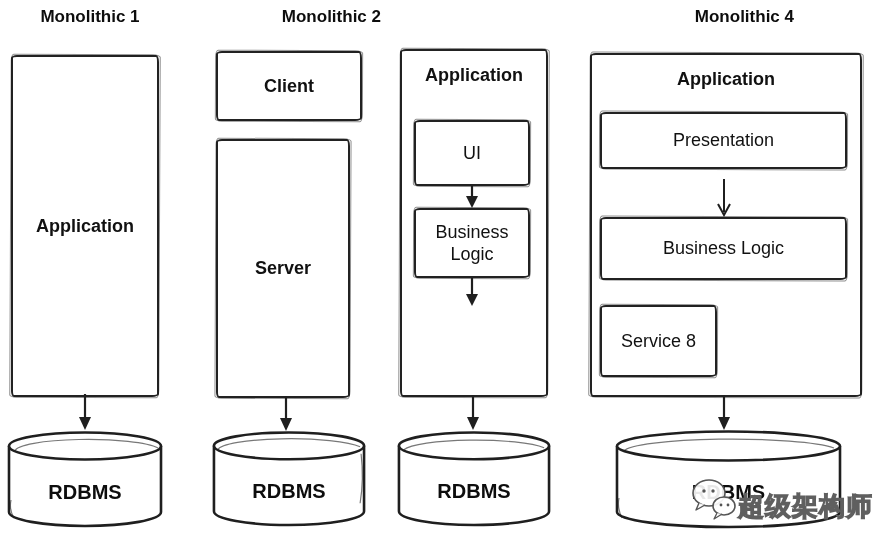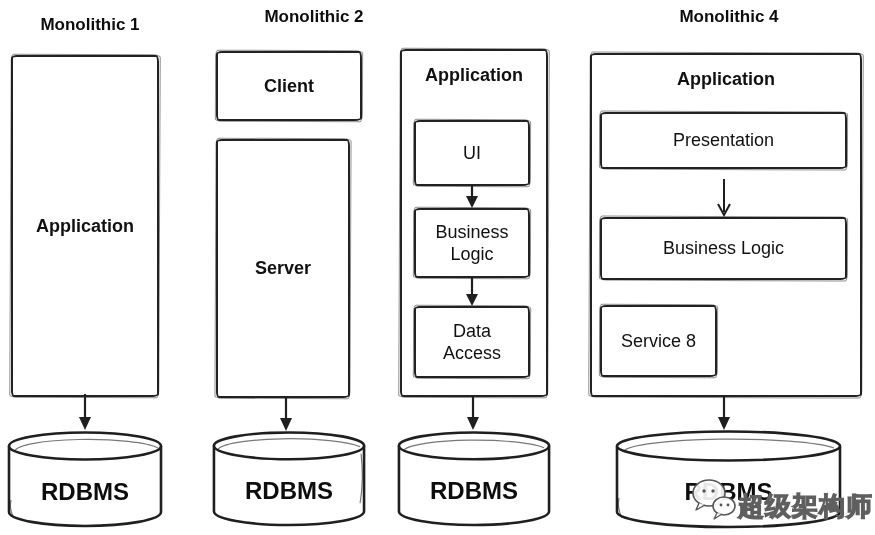--- a/index.html
+++ b/index.html
@@ -49,21 +49,21 @@
     text-align:center;font-size:18px;font-weight:bold;
   }
   .narrow{padding:0 16px;}
   .arrow{position:absolute;}
   .cyl{position:absolute;}
   .cyl svg{position:absolute;inset:0;}
   .cyl-label{
     position:absolute;left:0;width:100%;
     top:63%;transform:translateY(-50%);
     text-align:center;
-    font-size:24px;font-weight:bold;color:#0d0d0d;
+    font-size:20px;font-weight:bold;color:#0d0d0d;
   }
   .watermark{
     position:absolute;
     left:686px;top:464px;
     width:186px;height:62px;
     display:flex;align-items:flex-end;
     z-index:5;
   }
   .wm-text{
     font-size:26px;
@@ -74,23 +74,23 @@
     white-space:nowrap;
     transform:translateY(-2px);
   }
   .wm-logo{flex:0 0 auto;margin-right:-4px;}
 </style>
 </head>
 <body>
 
 <div id="canvas">
 
-  <div class="title" style="left:5px;margin-top:8px;">Monolithic 1</div>
-  <div class="title" style="left:229px;">Monolithic 2</div>
-  <div class="title" style="left:644px;">Monolithic 4</div>
+  <div class="title" style="left:5px;">Monolithic 1</div>
+  <div class="title" style="left:211px;text-align:right;">Monolithic 2</div>
+  <div class="title" style="left:624px;text-align:right;">Monolithic 4</div>
 
   <div class="sketch" style="left:11px;top:55px;width:148px;height:342px;">
     <div class="box-label-center bold">Application</div>
   </div>
   <svg class="arrow" style="left:76px;top:394px;" width="18" height="37">
     <line x1="9" y1="0" x2="9" y2="26" stroke="#1f1f1f" stroke-width="2.2"></line>
     <polygon points="9,36 3,23 15,23" fill="#1f1f1f"></polygon>
   </svg>
   <div class="cyl" style="left:5px;top:430px;width:160px;height:98px;">
     <svg viewBox="0 0 160 98" width="160" height="98">
@@ -132,23 +132,20 @@
     <line x1="9" y1="0" x2="9" y2="13" stroke="#1f1f1f" stroke-width="2.2"></line>
     <polygon points="9,22 3,10 15,10" fill="#1f1f1f"></polygon>
   </svg>
   <div class="sketch" style="left:414px;top:208px;width:116px;height:70px;">
     <div class="box-label-center narrow">Business Logic</div>
   </div>
   <svg class="arrow" style="left:463px;top:278px;" width="18" height="29">
     <line x1="9" y1="0" x2="9" y2="18" stroke="#1f1f1f" stroke-width="2.2"></line>
     <polygon points="9,28 3,16 15,16" fill="#1f1f1f"></polygon>
   </svg>
-  <div class="sketch" style="left:414px;top:306px;width:116px;height:72px;">
-    <div class="box-label-center narrow">Data Access</div>
-  </div>
   <svg class="arrow" style="left:464px;top:395px;" width="18" height="36">
     <line x1="9" y1="0" x2="9" y2="25" stroke="#1f1f1f" stroke-width="2.2"></line>
     <polygon points="9,35 3,22 15,22" fill="#1f1f1f"></polygon>
   </svg>
   <div class="cyl" style="left:395px;top:430px;width:158px;height:97px;">
     <svg viewBox="0 0 160 98" width="158" height="97" preserveAspectRatio="none">
       <path d="M4,16 L4,82 A76,14 0 0 0 156,82 L156,16" fill="#fff" stroke="#1f1f1f" stroke-width="2.6" vector-effect="non-scaling-stroke"></path>
       <ellipse cx="80" cy="16" rx="76" ry="13.5" fill="#fff" stroke="#1f1f1f" stroke-width="2.6" vector-effect="non-scaling-stroke"></ellipse>
       <path d="M9,20 A74,12 0 0 1 151,18" fill="none" stroke="rgba(30,30,30,.6)" stroke-width="1.2" vector-effect="non-scaling-stroke"></path>
     </svg>

